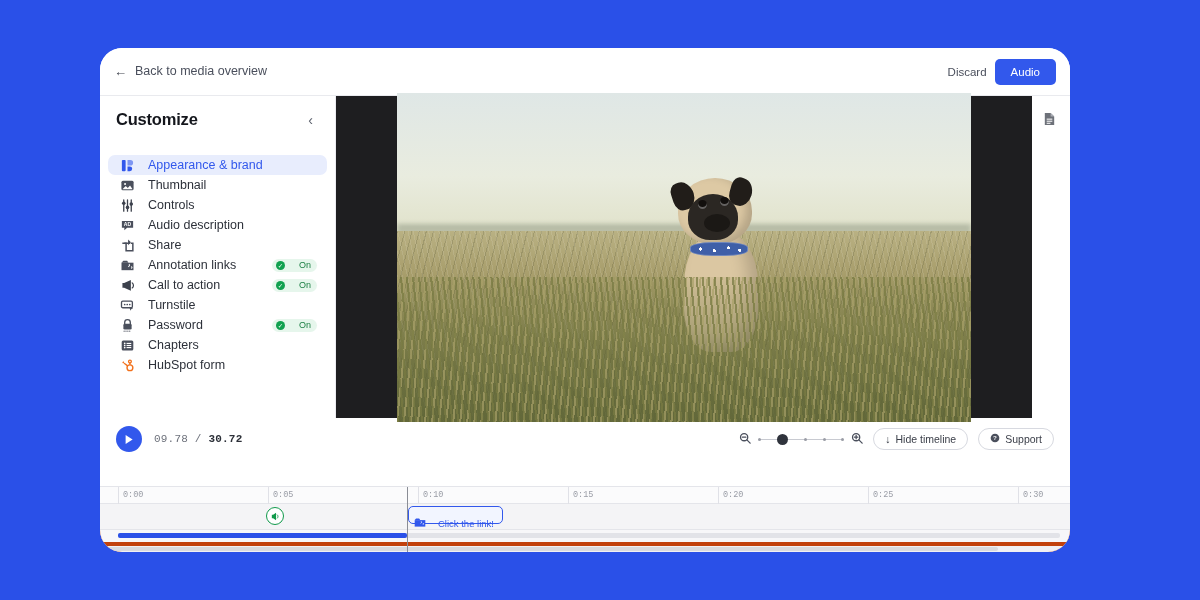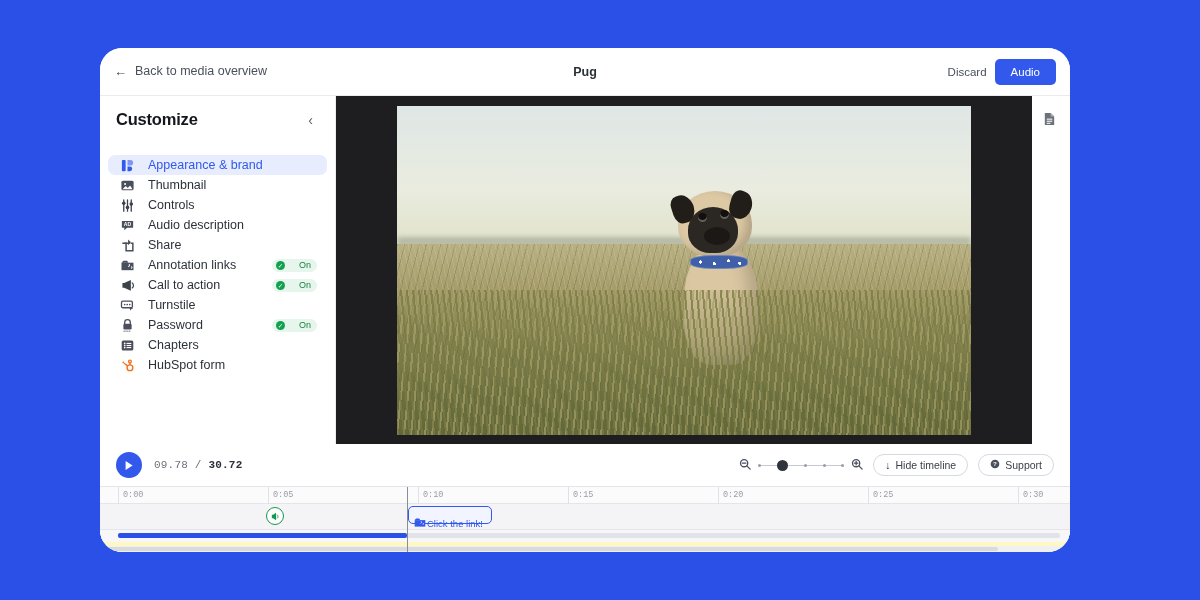--- a/index.html
+++ b/index.html
@@ -235,24 +235,25 @@
     display:inline-flex; align-items:center; gap:5px;
     border:1px solid #d7d9e0; border-radius:14px;
     background:#fff; color:#3a3e48; font-size:10.5px;
     padding:4px 11px; cursor:pointer; white-space:nowrap;
     font-family: inherit;
   }
 
   
   .timeline{
     flex: 0 0 66px; height: 66px;
-    background:#fef9c3;
+    background:#c2410c;
     border-top:1px solid #e4e5ea;
     position: relative;
     overflow: hidden;
+    margin-top: 26px;
   }
   .ruler{
     height: 17px; position: relative;
     border-bottom: 1px solid #e4e5ea;
     background:#fbfbfc;
   }
   .tick{
     position:absolute; top:0; height:17px;
     border-left:1px solid #e0e1e7;
     padding-left:4px;
@@ -267,21 +268,21 @@
   }
   .ad-marker{
     position:absolute; top: 3px;
     width: 18px; height: 18px; border-radius:50%;
     background:#fff; border: 1.5px solid #119a4b;
     display:flex; align-items:center; justify-content:center;
     cursor:pointer;
   }
   .anno-chip{
     position:absolute; top: 2px;
-    display:inline-flex; align-items:center; gap:1px;
+    display:inline-flex; align-items:center; gap:12px;
     height: 18px; padding: 16px 8px 0 5px;
     border:1.5px solid #3258ec; border-radius:5px;
     background:#f2f5ff; color:#3258ec;
     font-size: 9.5px; white-space:nowrap; cursor:pointer;
   }
   .progress-row{ position:relative; height: 12px; background:#f7f7f9; }
   .progress-bg{
     position:absolute; left:18px; right:10px; top:3px; height:5px;
     background:#e2e3e8; border-radius:2px;
   }
@@ -305,21 +306,20 @@
 </head>
 <body>
 
 <div class="app-card">
 
   <div class="topbar">
     <div class="back-link">
       <span class="back-arrow">←</span>
       <span>Back to media overview</span>
     </div>
-    <div class="topbar-title">Pug</div>
     <div class="topbar-actions">
       <button class="btn-discard">Discard</button>
       <button class="btn-save">Audio</button>
     </div>
   </div>
 
   <div class="body-row">
 
     <div class="sidebar">
       <div class="sidebar-head">

